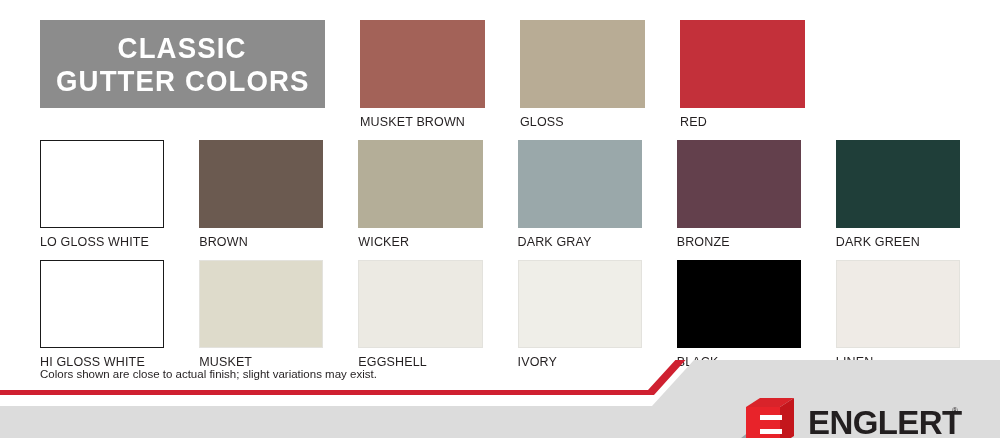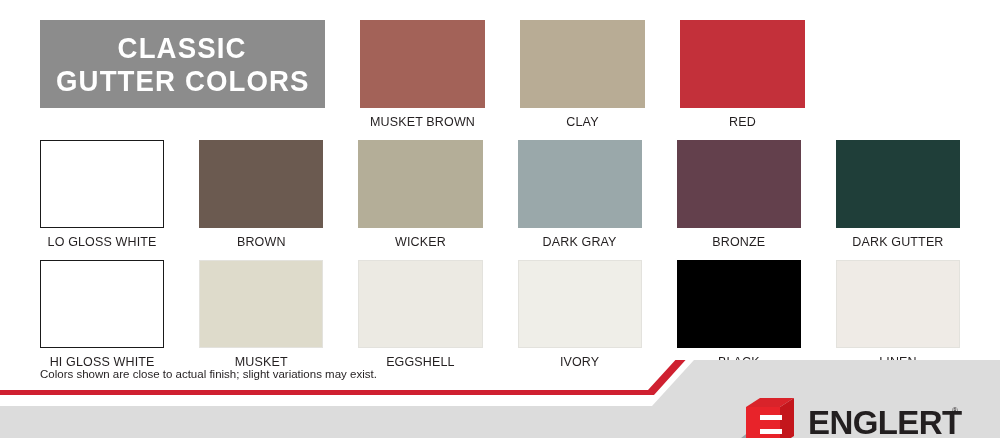--- a/index.html
+++ b/index.html
@@ -32,21 +32,21 @@
   .row {
     display: flex;
     gap: 35px;
     margin-bottom: 10px;
     height: 110px;
   }
   .cell {
     width: 125px;
     display: flex;
     flex-direction: column;
-    align-items: center;
+    align-items: flex-start;
   }
   .cell.wide {
     width: 285px;
   }
 
   .swatch {
     height: 88px;
     width: 100%;
     box-sizing: border-box;
   }
@@ -153,21 +153,21 @@
           <div class="title-line">CLASSIC</div>
           <div class="title-line">GUTTER COLORS</div>
         </div>
       </div>
       <div class="cell">
         <div class="swatch" style="background:#a36258"></div>
         <div class="label">MUSKET BROWN</div>
       </div>
       <div class="cell">
         <div class="swatch" style="background:#b8ac95"></div>
-        <div class="label">CLAY</div>
+        <div class="label">GLOSS</div>
       </div>
       <div class="cell">
         <div class="swatch" style="background:#c3303a"></div>
         <div class="label">RED</div>
       </div>
     </div>
 
     <div class="row">
       <div class="cell">
         <div class="swatch bordered" style="background:#ffffff"></div>
@@ -184,21 +184,21 @@
       <div class="cell">
         <div class="swatch" style="background:#9aa8aa"></div>
         <div class="label">DARK GRAY</div>
       </div>
       <div class="cell">
         <div class="swatch" style="background:#63404c"></div>
         <div class="label">BRONZE</div>
       </div>
       <div class="cell">
         <div class="swatch" style="background:#1f3e39"></div>
-        <div class="label">DARK GUTTER</div>
+        <div class="label">DARK GREEN</div>
       </div>
     </div>
 
     <div class="row">
       <div class="cell">
         <div class="swatch bordered" style="background:#ffffff"></div>
         <div class="label">HI GLOSS WHITE</div>
       </div>
       <div class="cell">
         <div class="swatch hairline" style="background:#dedbcb"></div>

